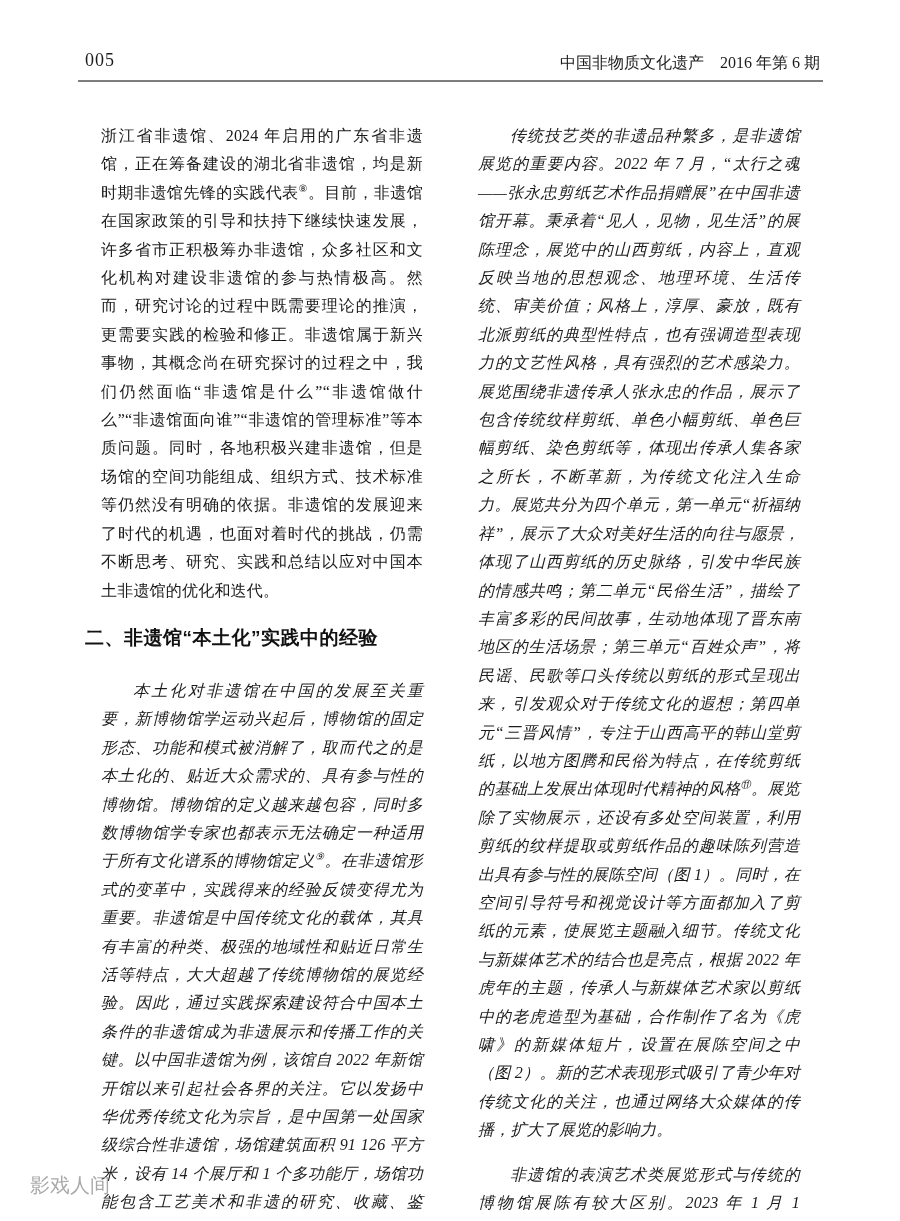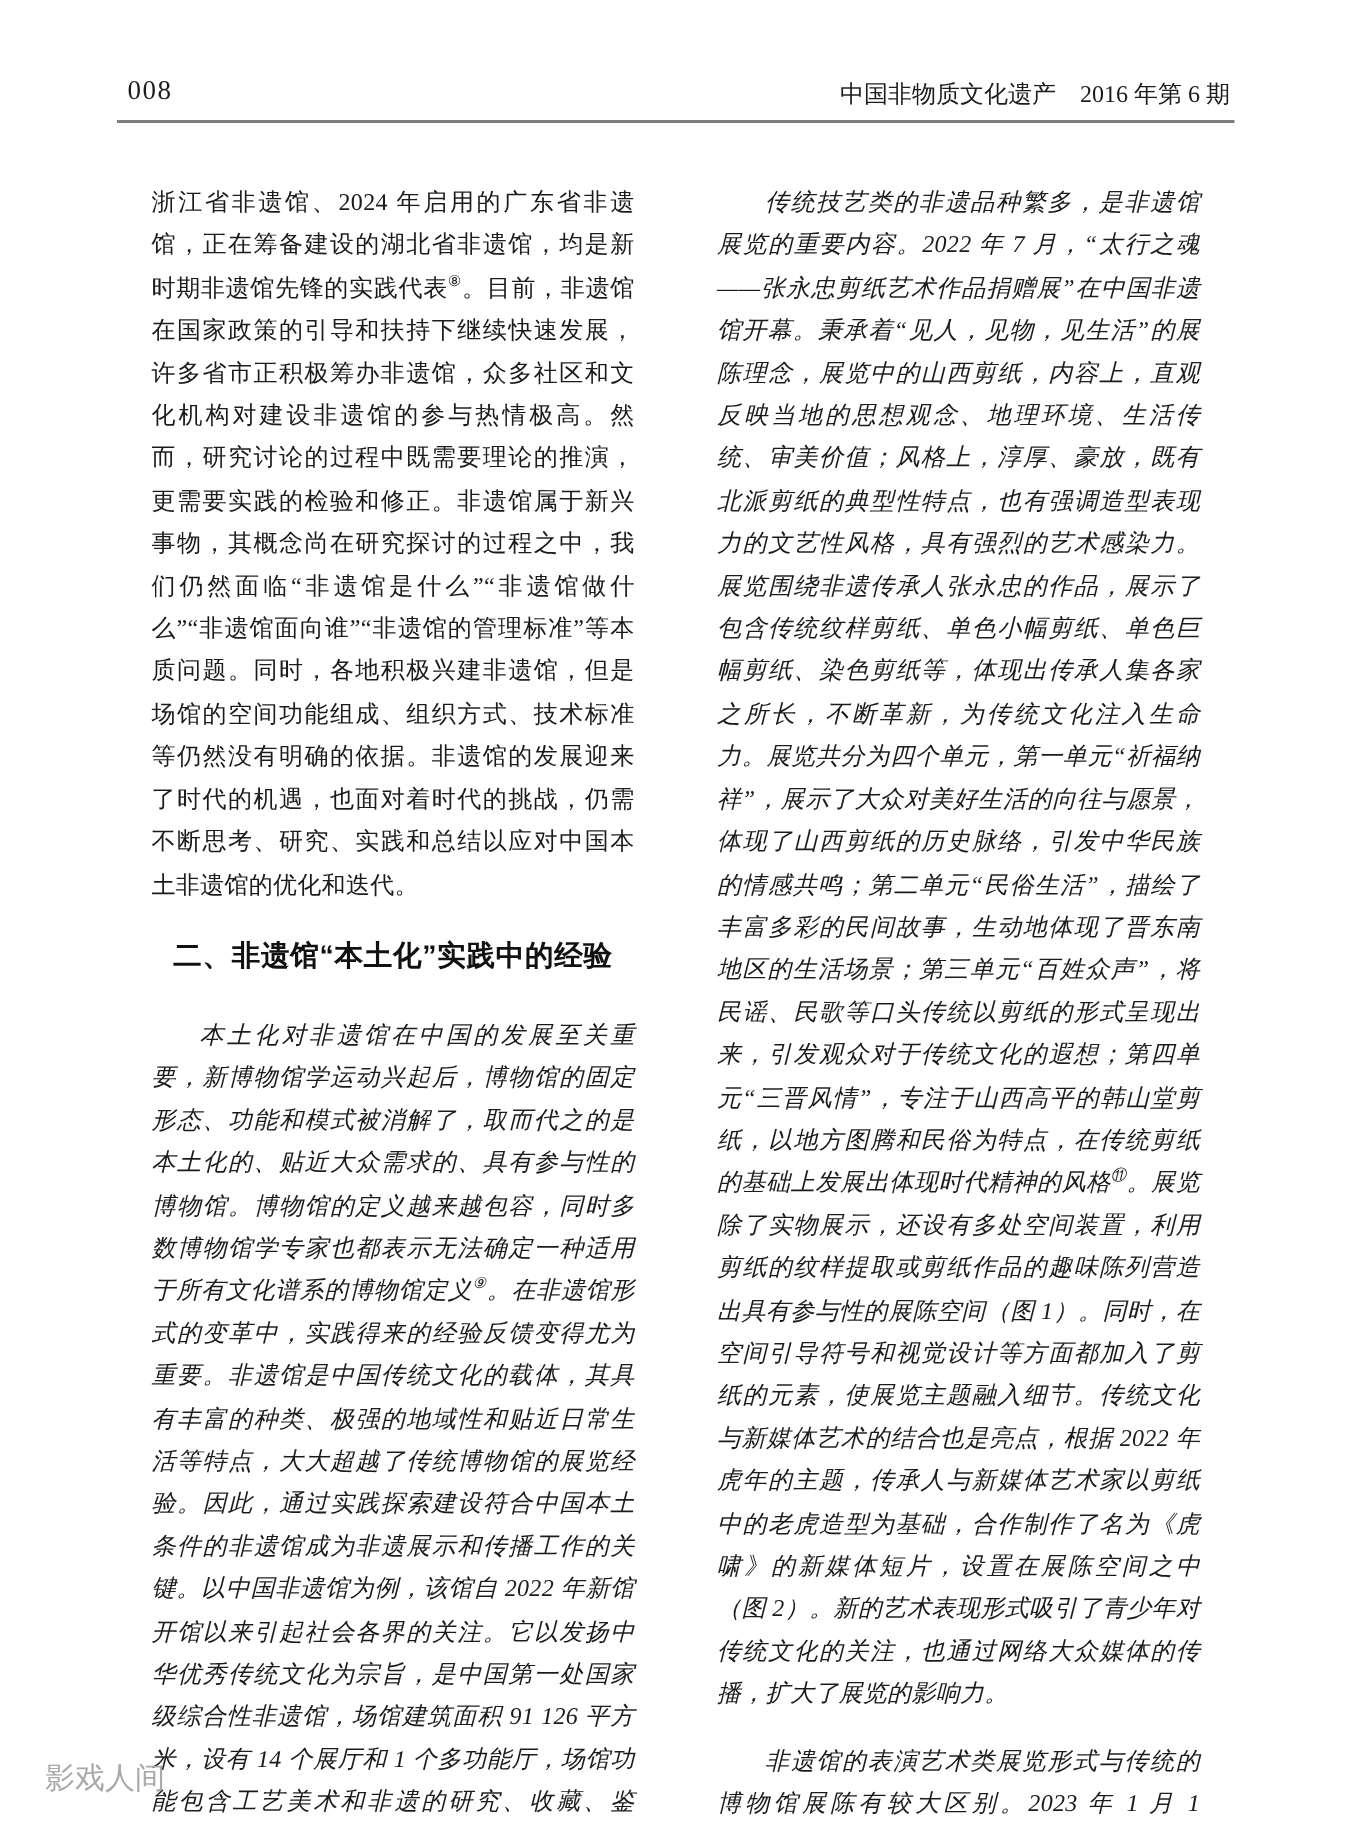--- a/index.html
+++ b/index.html
@@ -50,21 +50,20 @@
     font-size: 10px;
     line-height: 0;
     vertical-align: super;
   }
   .section-heading {
     margin: 20px 0 26px 0;
     font-family: "Liberation Sans", sans-serif;
     font-weight: bold;
     font-size: 19px;
     line-height: 26px;
-    text-align: center;
     color: #111111;
     letter-spacing: 0.5px;
   }
   .subsection-heading {
     margin: 24px 0 8px 0;
     font-size: 16.5px;
     line-height: 26px;
     text-indent: 2em;
     font-weight: normal;
     color: #1b1b1b;
@@ -80,21 +79,21 @@
     font-size: 21px; color: #b3b3b3;
     font-family: "Liberation Sans", sans-serif;
     letter-spacing: 0.5px;
   }
 </style>
 </head>
 <body>
 
 <div class="page">
 
-  <div class="header-page-number">008</div>
+  <div class="header-page-number">005</div>
   <div class="header-journal">中国非物质文化遗产　2016 年第 6 期</div>
   <div class="header-rule"></div>
 
   <div class="col col-left">
     <p class="para">浙江省非遗馆、2024 年启用的广东省非遗馆，正在筹备建设的湖北省非遗馆，均是新时期非遗馆先锋的实践代表<sup>⑧</sup>。目前，非遗馆在国家政策的引导和扶持下继续快速发展，许多省市正积极筹办非遗馆，众多社区和文化机构对建设非遗馆的参与热情极高。然而，研究讨论的过程中既需要理论的推演，更需要实践的检验和修正。非遗馆属于新兴事物，其概念尚在研究探讨的过程之中，我们仍然面临“非遗馆是什么”“非遗馆做什么”“非遗馆面向谁”“非遗馆的管理标准”等本质问题。同时，各地积极兴建非遗馆，但是场馆的空间功能组成、组织方式、技术标准等仍然没有明确的依据。非遗馆的发展迎来了时代的机遇，也面对着时代的挑战，仍需不断思考、研究、实践和总结以应对中国本土非遗馆的优化和迭代。</p>
     <h2 class="section-heading">二、非遗馆“本土化”实践中的经验</h2>
     <p class="para indent">本土化对非遗馆在中国的发展至关重要，新博物馆学运动兴起后，博物馆的固定形态、功能和模式被消解了，取而代之的是本土化的、贴近大众需求的、具有参与性的博物馆。博物馆的定义越来越包容，同时多数博物馆学专家也都表示无法确定一种适用于所有文化谱系的博物馆定义<sup>⑨</sup>。在非遗馆形式的变革中，实践得来的经验反馈变得尤为重要。非遗馆是中国传统文化的载体，其具有丰富的种类、极强的地域性和贴近日常生活等特点，大大超越了传统博物馆的展览经验。因此，通过实践探索建设符合中国本土条件的非遗馆成为非遗展示和传播工作的关键。以中国非遗馆为例，该馆自 2022 年新馆开馆以来引起社会各界的关注。它以发扬中华优秀传统文化为宗旨，是中国第一处国家级综合性非遗馆，场馆建筑面积 91 126 平方米，设有 14 个展厅和 1 个多功能厅，场馆功能包含工艺美术和非遗的研究、收藏、鉴定，举办相关展览和演出，促进国内外文化交流合作，并研发文创产品，以及面对社会开展服务和教育培训<sup>⑩</sup>。开馆至今举办了丰富的工艺美术及非遗相关展览和文化活动，受到社会的广</p>
   </div>
 
   <div class="col col-right">

